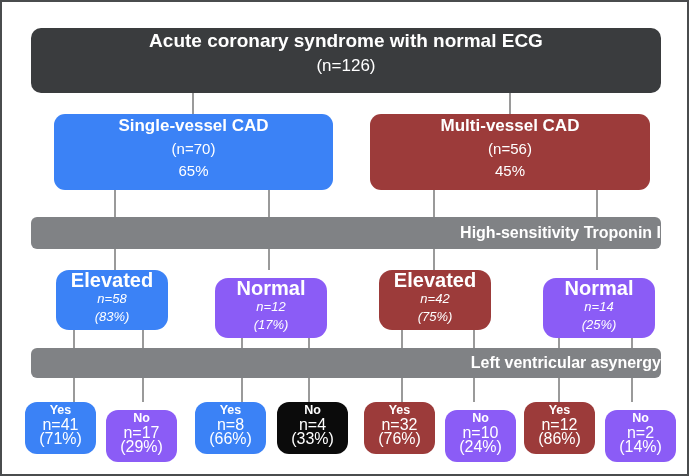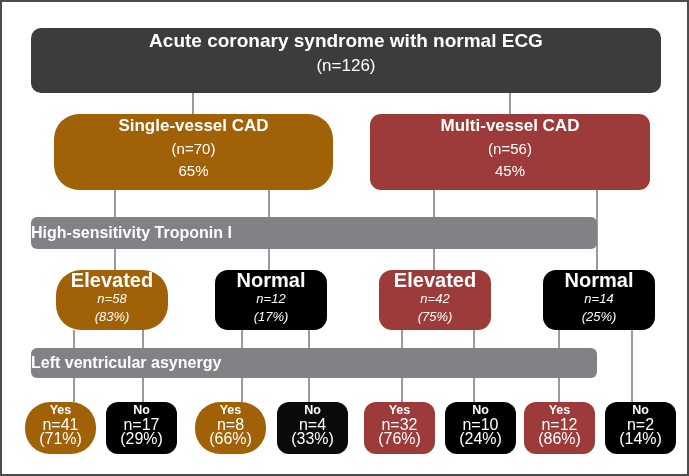--- a/index.html
+++ b/index.html
@@ -17,30 +17,30 @@
     box-sizing:border-box;
     display:flex;flex-direction:column;
     align-items:center;
     color:#ffffff;text-align:center;
     z-index:2;
   }
   .rounded-lg{border-radius:11px;}
   .rounded-md{border-radius:13px;}
   .rounded-sm{border-radius:12px;}
   .banner{
-    position:absolute;left:29px;width:566px;
+    position:absolute;left:29px;width:630px;
     box-sizing:border-box;border-radius:6px;
-    display:flex;align-items:center;justify-content:flex-start;
+    display:flex;align-items:center;justify-content:flex-end;
     color:#fff;font-weight:bold;font-size:16px;
     z-index:2;
   }
   .bg-dark{background:#3a3c3e;}
-  .bg-navy{background:#a16207;border-radius:25px;}
+  .bg-navy{background:#3b82f6;}
   .bg-red{background:#9c3b3a;}
-  .bg-gray{background:#000000;}
+  .bg-gray{background:#8b5cf6;margin-top:8px;}
   .bg-black{background:#0b0b0b;}
   .bg-banner{background:#808285;}
   .vline{
     position:absolute;width:2px;background:#9a9a9a;z-index:1;
   }
   .root-title{font-size:19px;font-weight:bold;line-height:26px;}
   .root-sub{font-size:17px;line-height:24px;}
   .branch-title{font-size:17px;font-weight:bold;line-height:24px;}
   .branch-sub{font-size:15px;line-height:22px;}
   .trop-title{font-size:20px;font-weight:bold;line-height:20px;}

